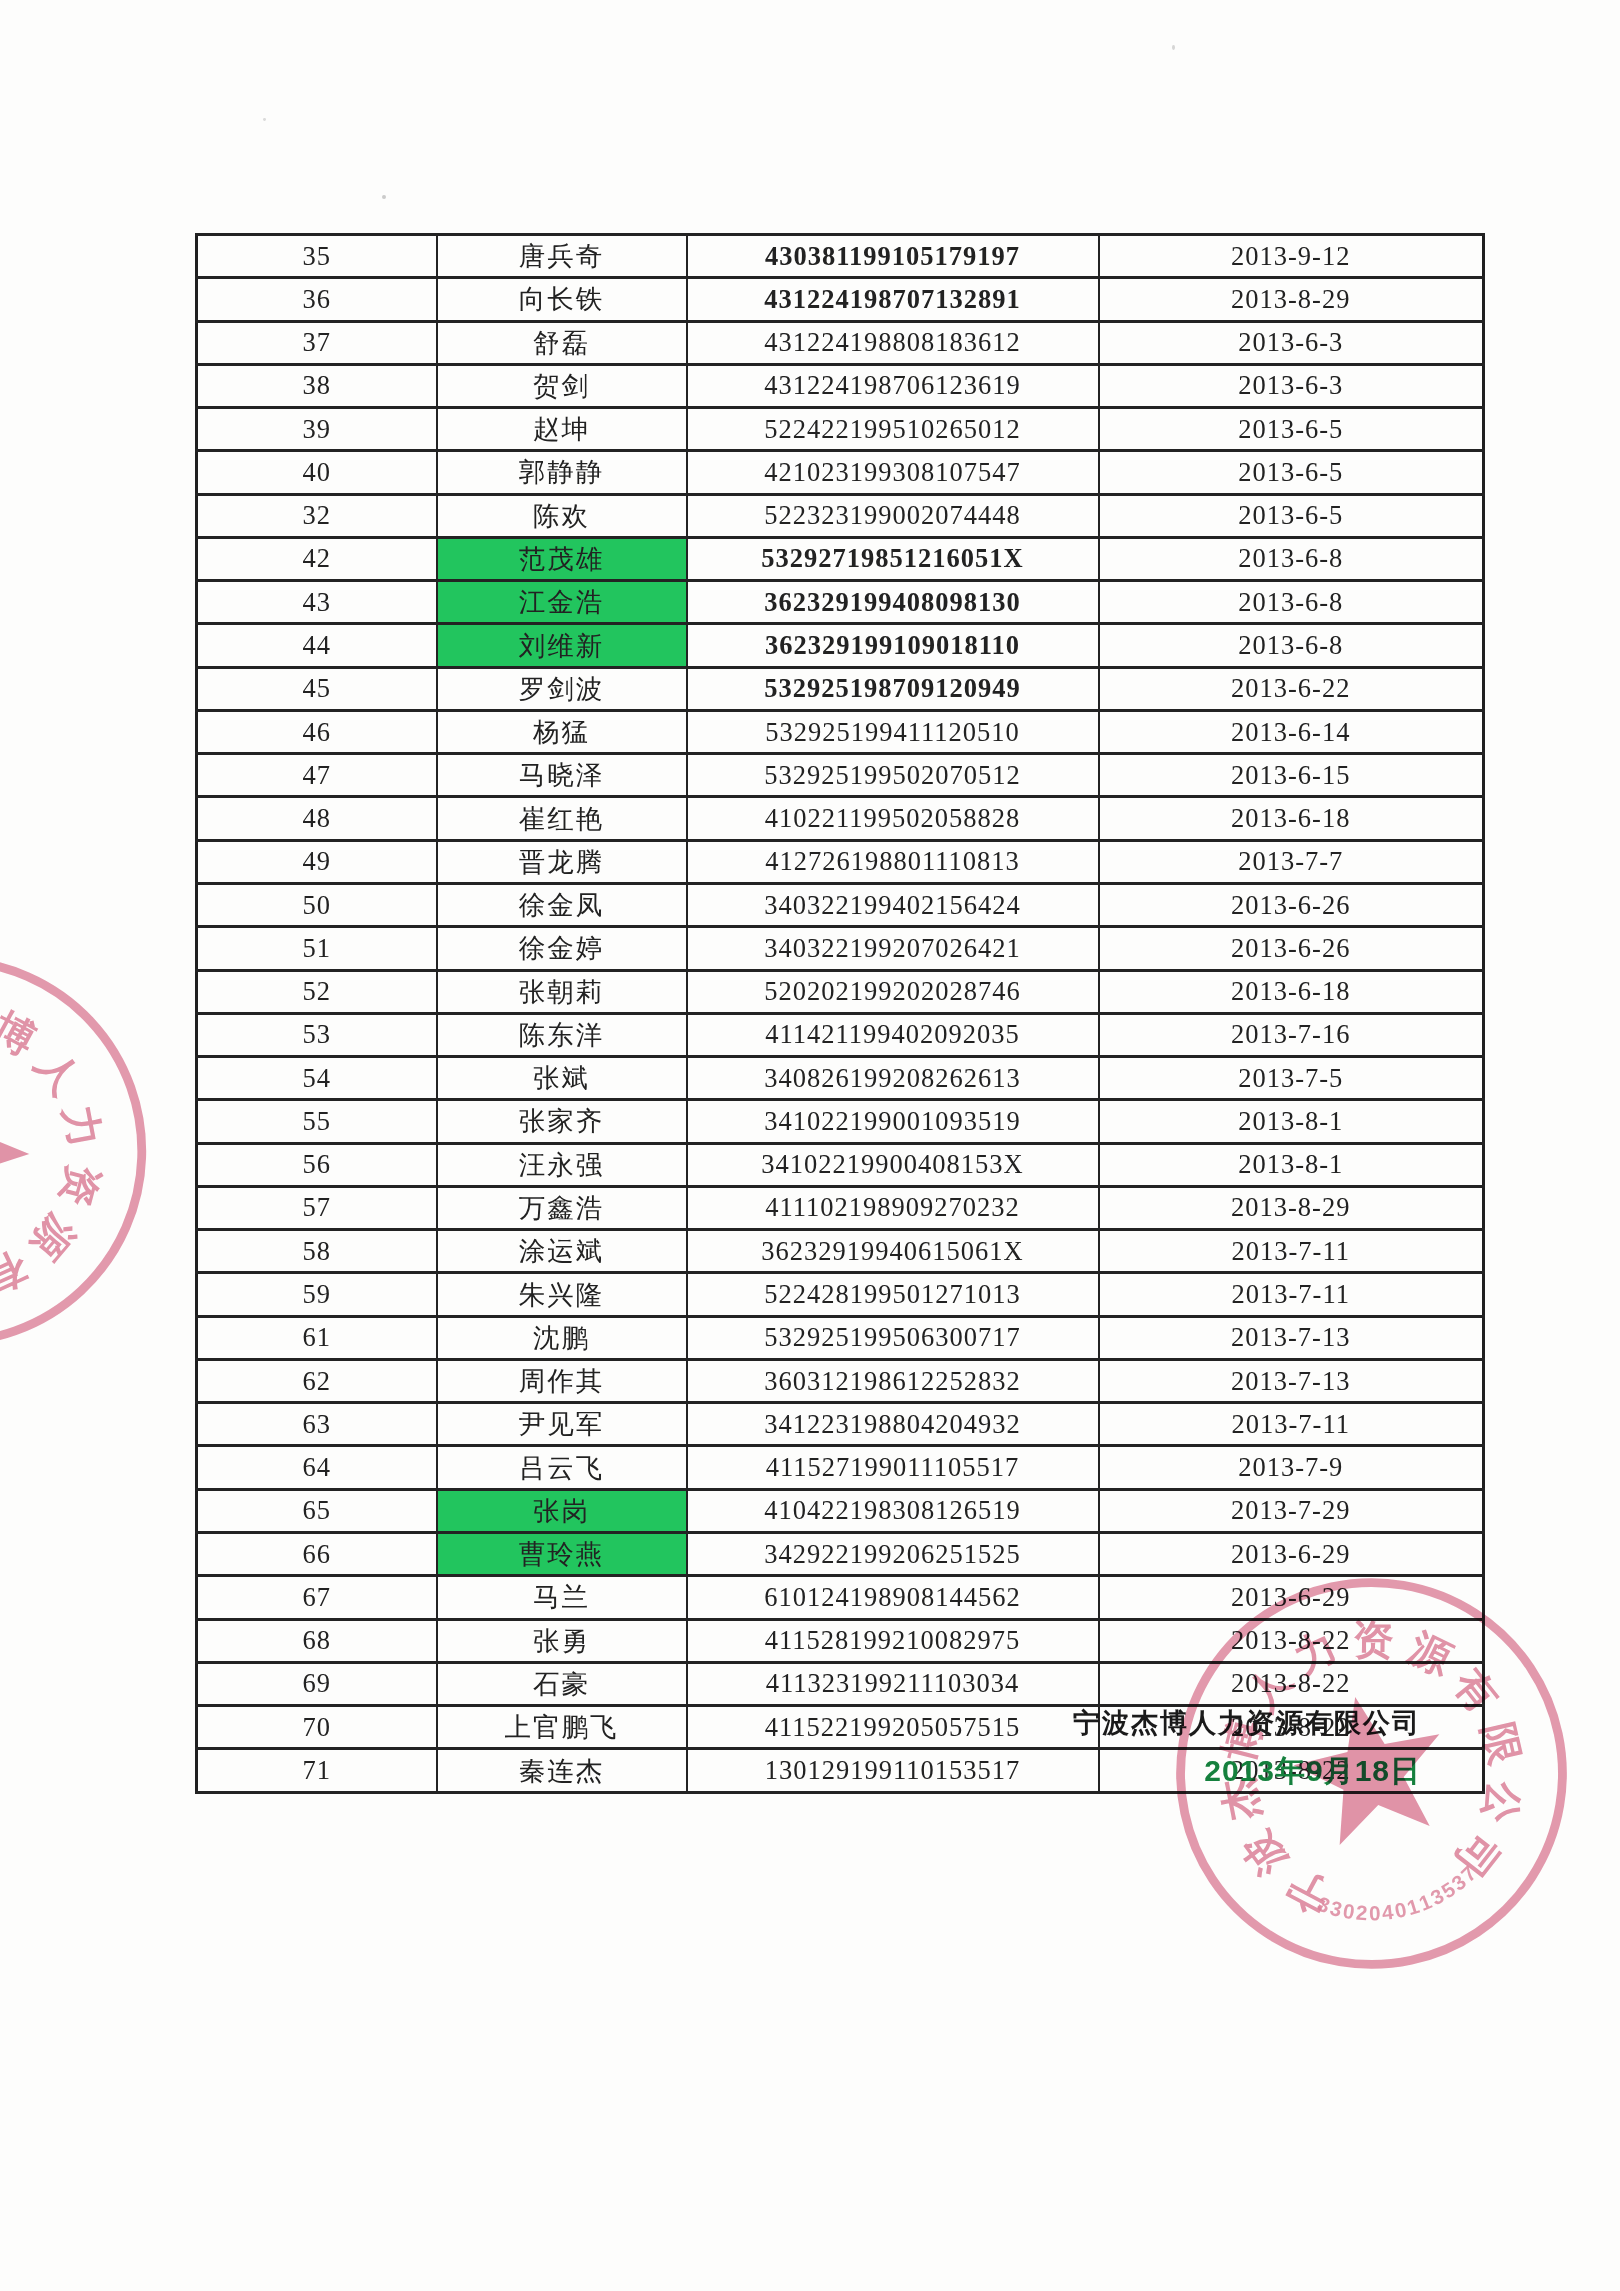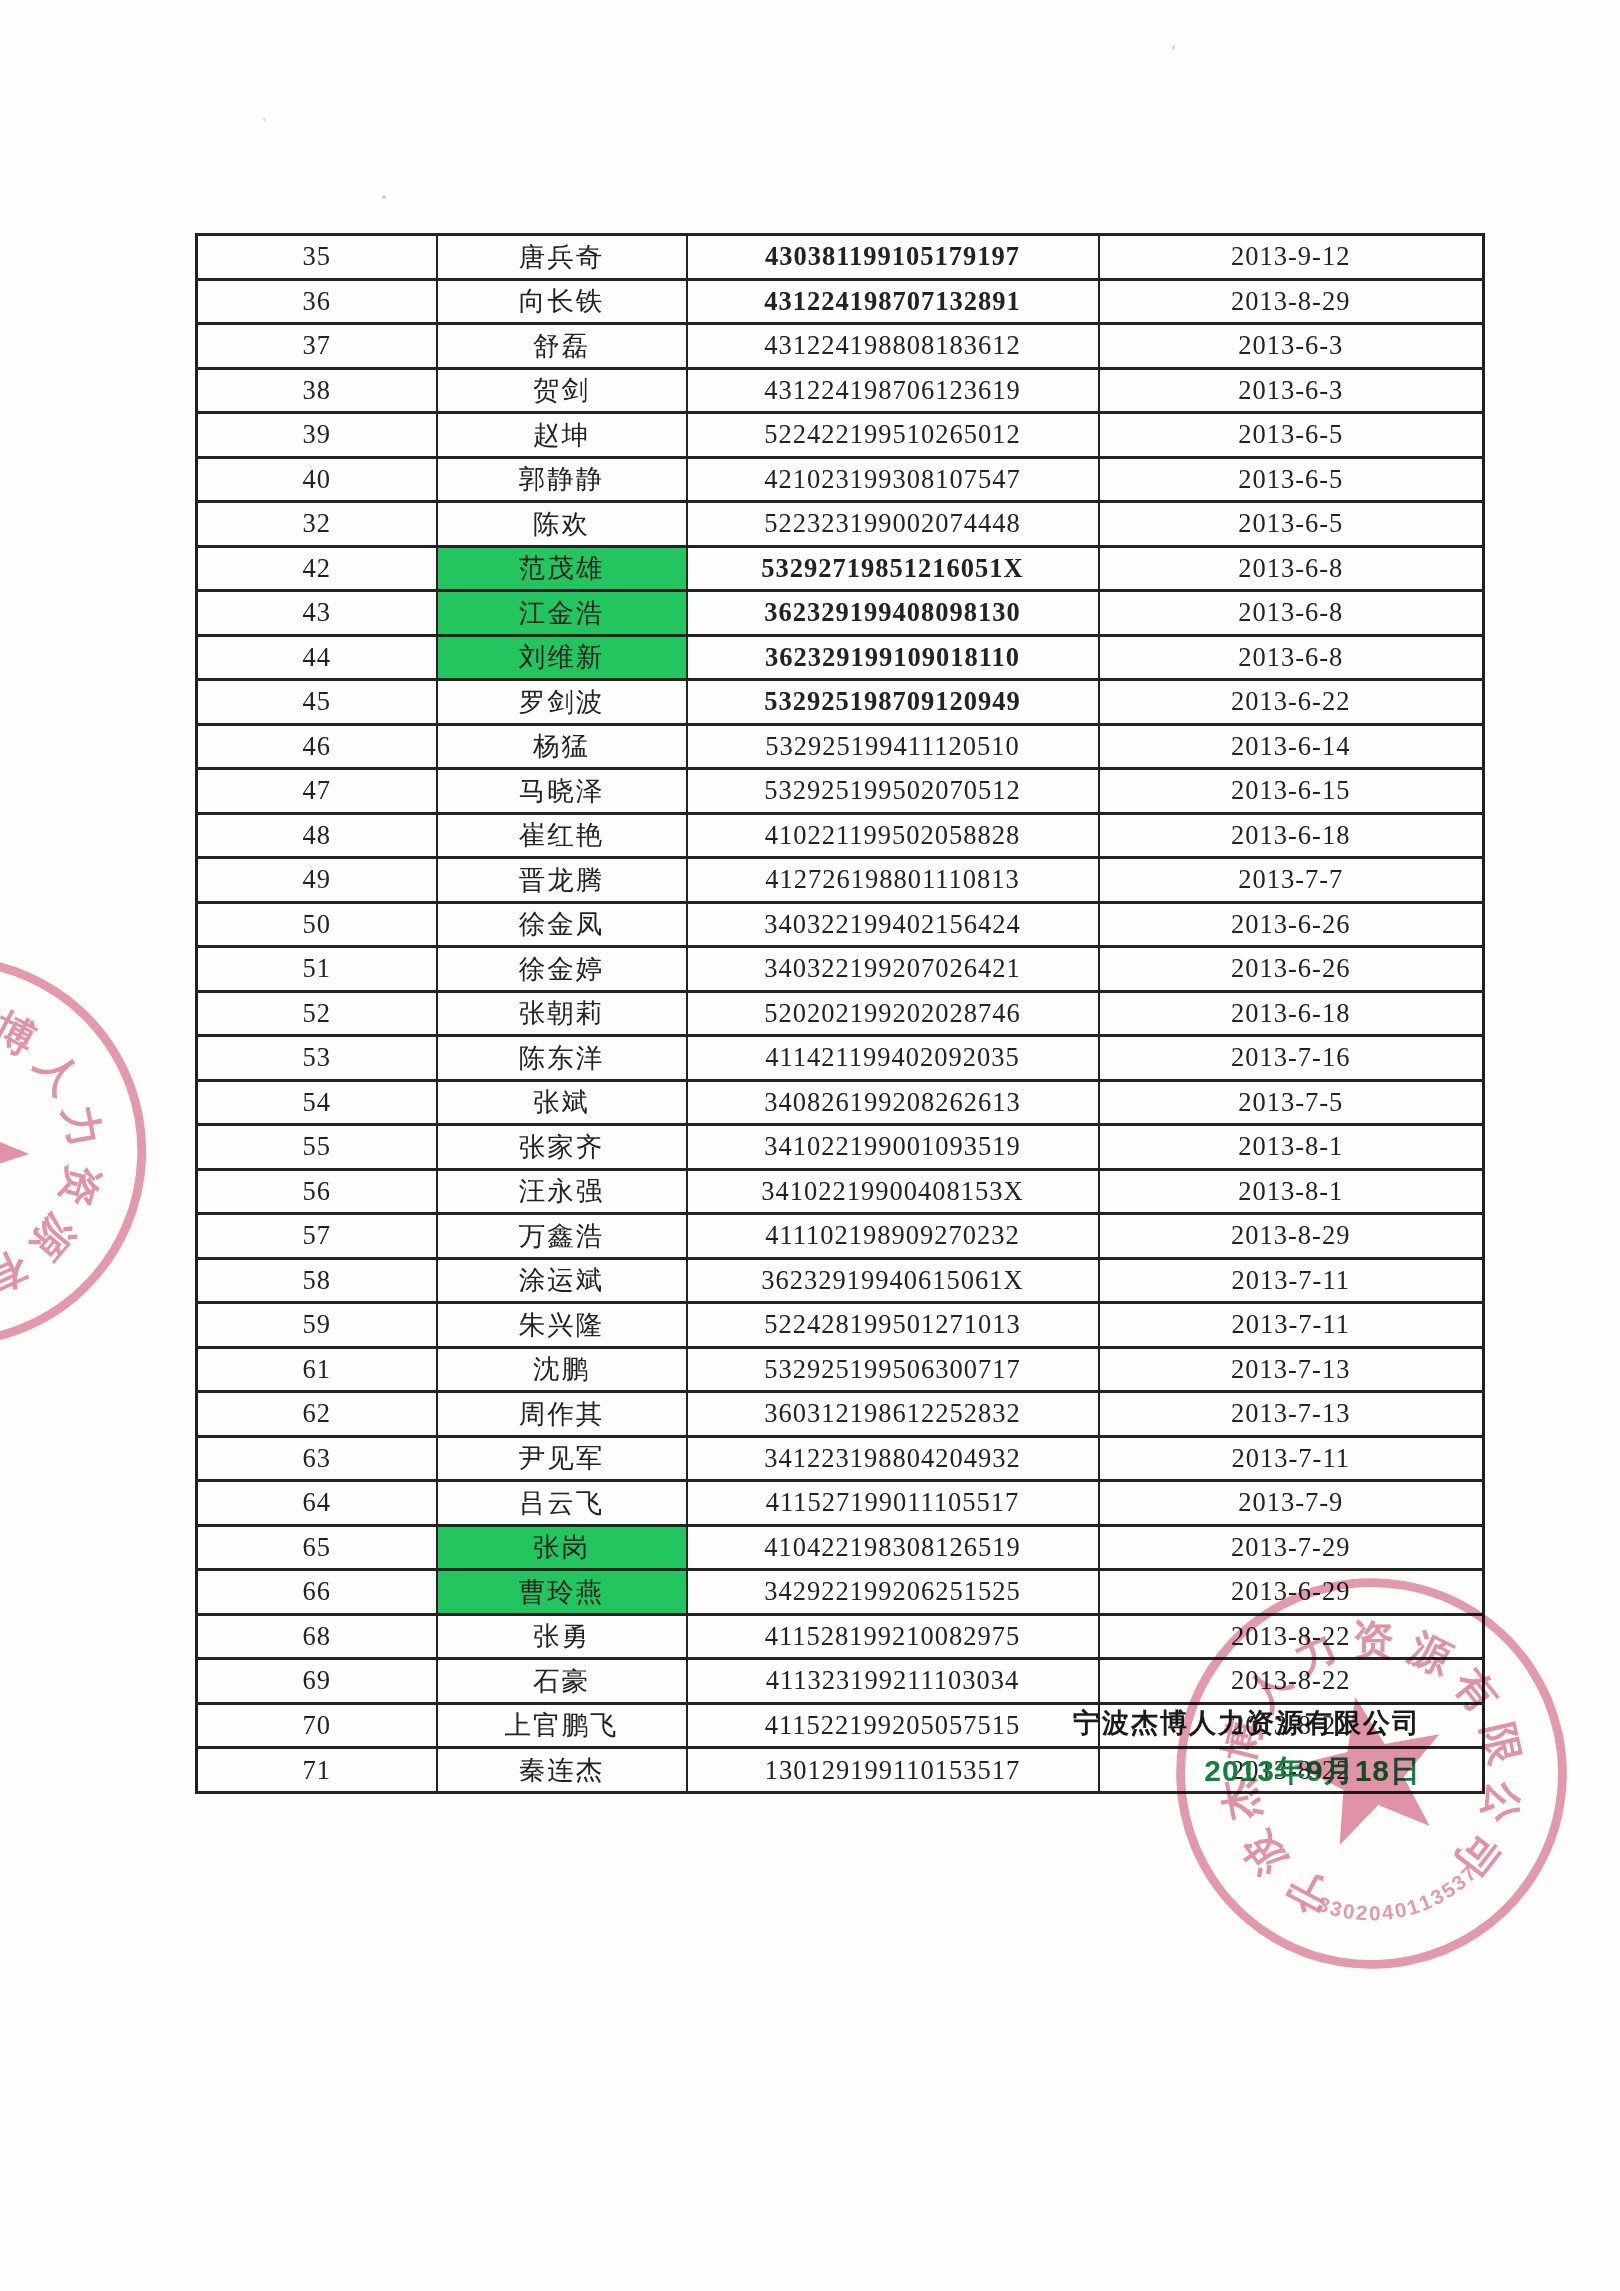--- a/index.html
+++ b/index.html
@@ -250,20 +250,26 @@
       <tr>
         <td>65</td>
         <td class="name-cell shaded">张岗</td>
         <td>410422198308126519</td>
         <td>2013-7-29</td>
       </tr>
       <tr>
         <td>66</td>
         <td class="name-cell shaded">曹玲燕</td>
         <td>342922199206251525</td>
+        <td>2013-6-29</td>
+      </tr>
+      <tr>
+        <td>67</td>
+        <td class="name-cell">马兰</td>
+        <td>610124198908144562</td>
         <td>2013-6-29</td>
       </tr>
       <tr>
         <td>68</td>
         <td class="name-cell">张勇</td>
         <td>411528199210082975</td>
         <td>2013-8-22</td>
       </tr>
       <tr>
         <td>69</td>

